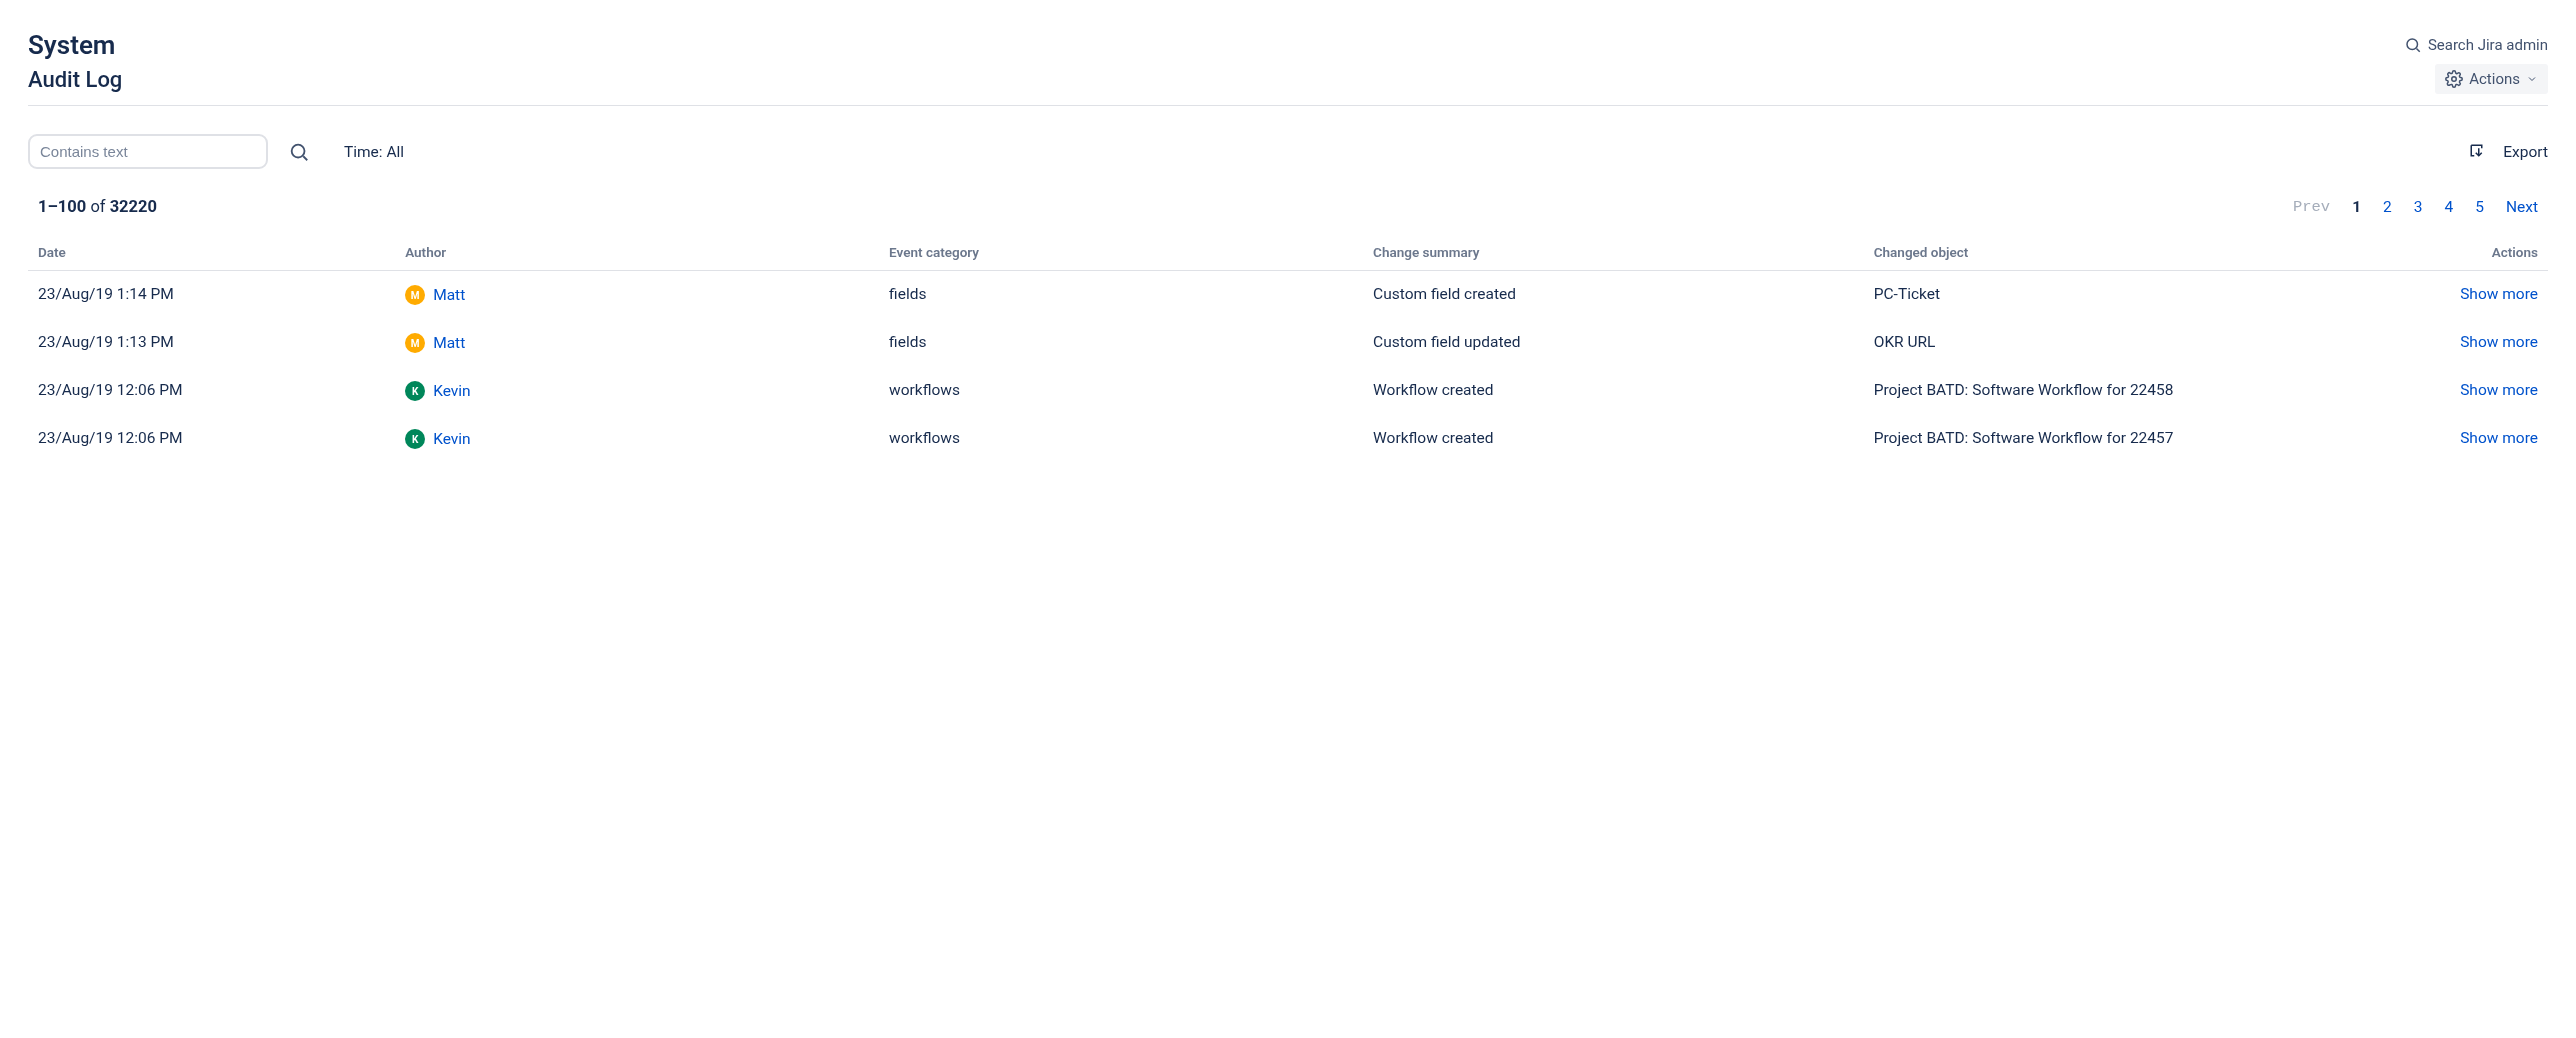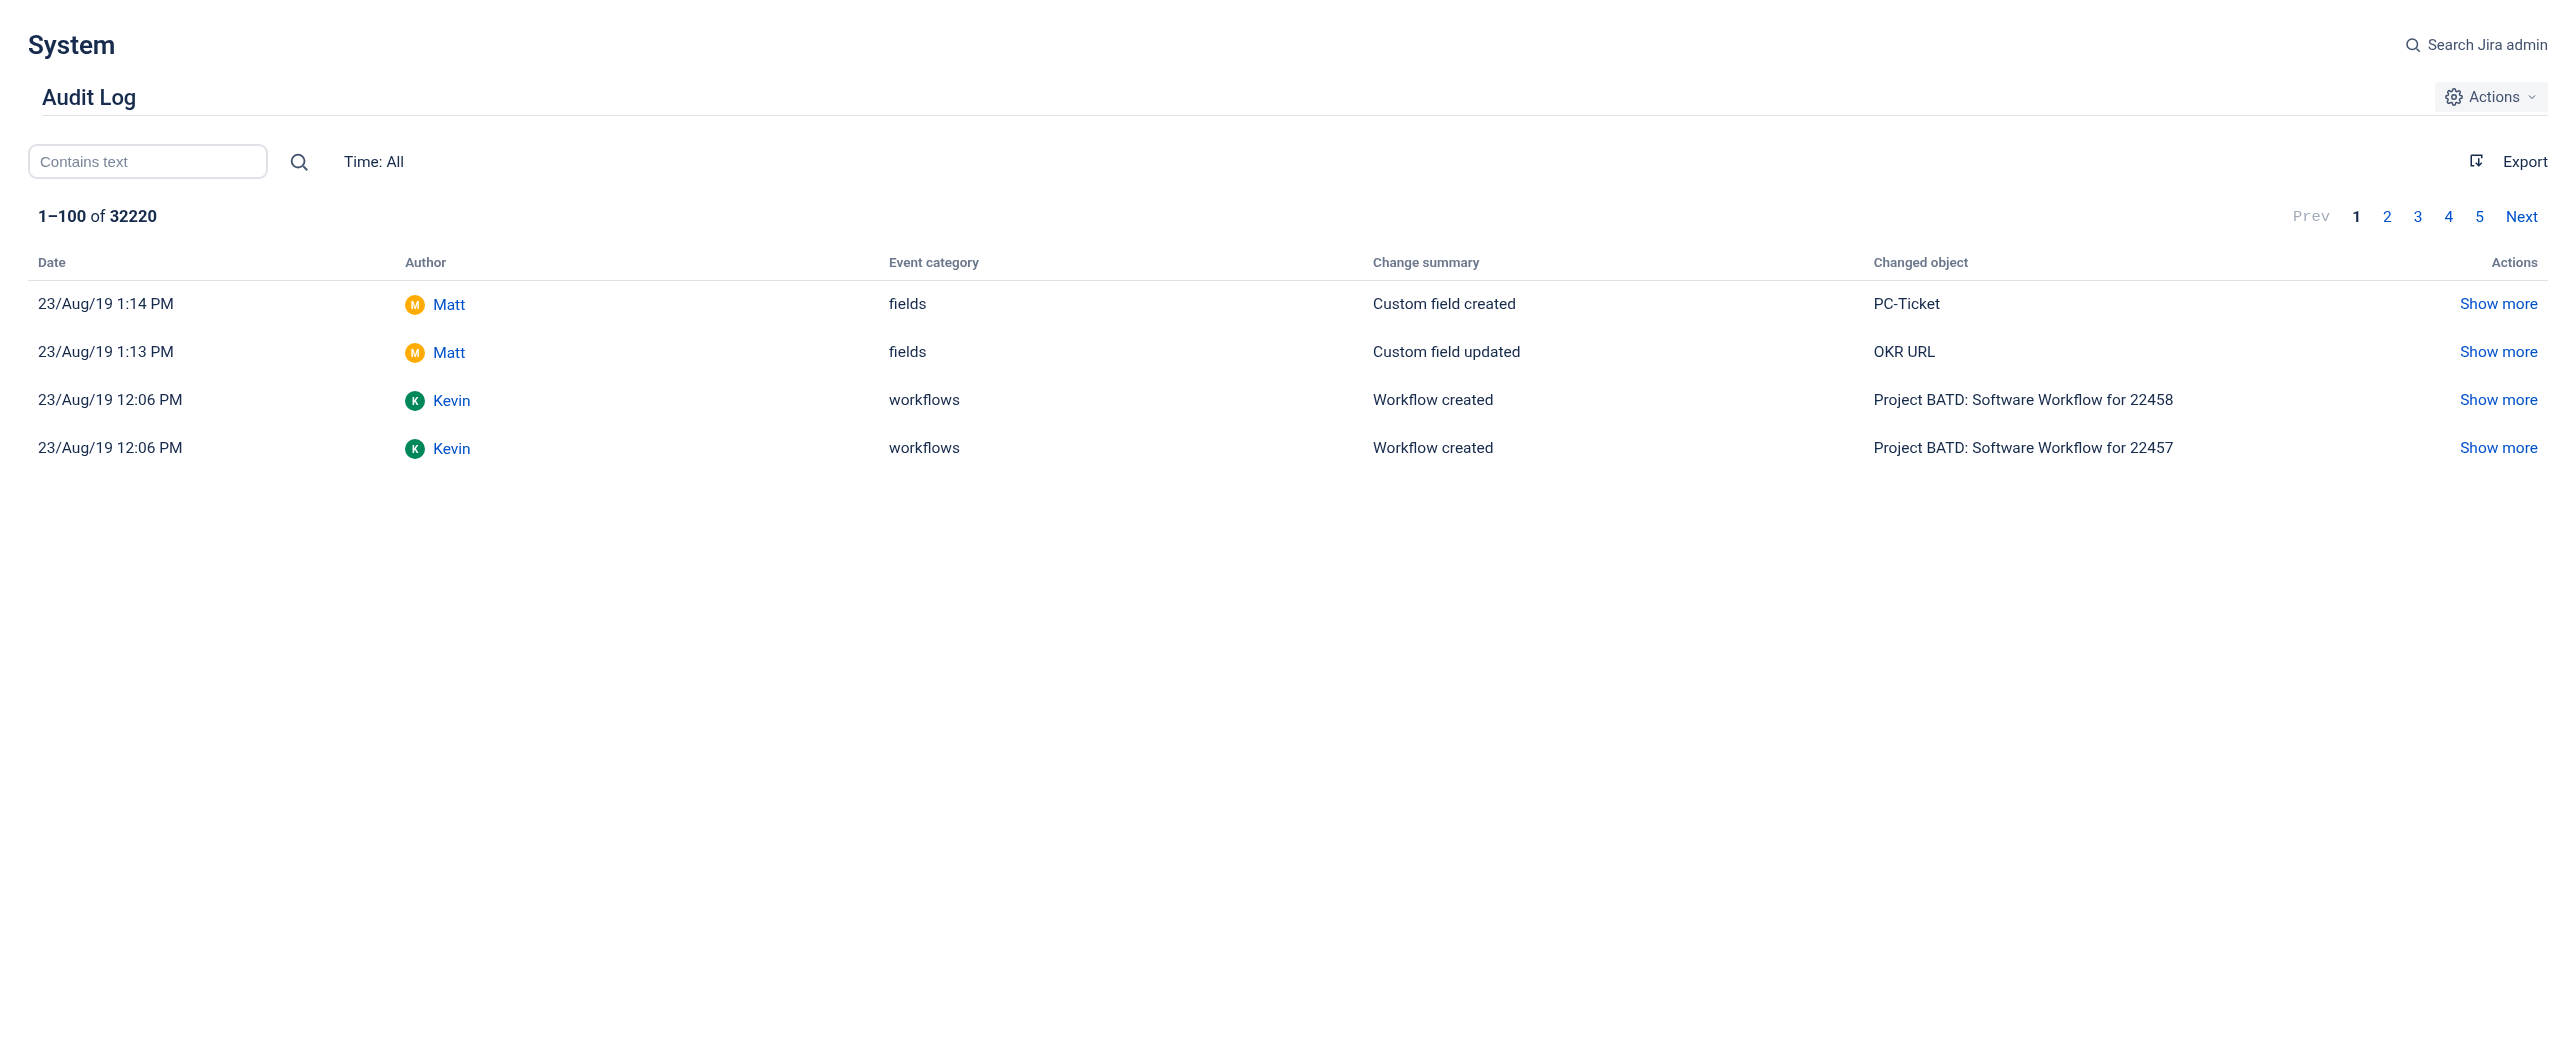--- a/index.html
+++ b/index.html
@@ -7,44 +7,43 @@
     margin: 0;
     font-family: -apple-system, BlinkMacSystemFont, "Segoe UI", Roboto, Helvetica, Arial, sans-serif;
     color: #172B4D;
     background: #fff;
     padding: 30px 28px;
   }
   .top-row {
     display: flex;
     justify-content: space-between;
     align-items: center;
-    margin-bottom: 22px;
+    margin-bottom: 4px;
   }
   h1 {
     font-size: 26px;
     font-weight: 600;
     margin: 0;
     color: #172B4D;
   }
   .search-admin {
     display: flex;
     align-items: center;
     gap: 6px;
     color: #42526E;
     font-size: 15px;
     cursor: pointer;
   }
   .icon-svg { width: 18px; height: 18px; flex-shrink: 0; }
   .sub-row {
     display: flex;
     justify-content: space-between;
     align-items: center;
-    padding-bottom: 3px;
+    padding-bottom: 11px;
     border-bottom: 1px solid #DFE1E6;
-    margin-left: 14px;
   }
   h2 {
     font-size: 22px;
     font-weight: 500;
     margin: 0;
     color: #172B4D;
   }
   .actions-btn {
     display: flex;
     align-items: center;

